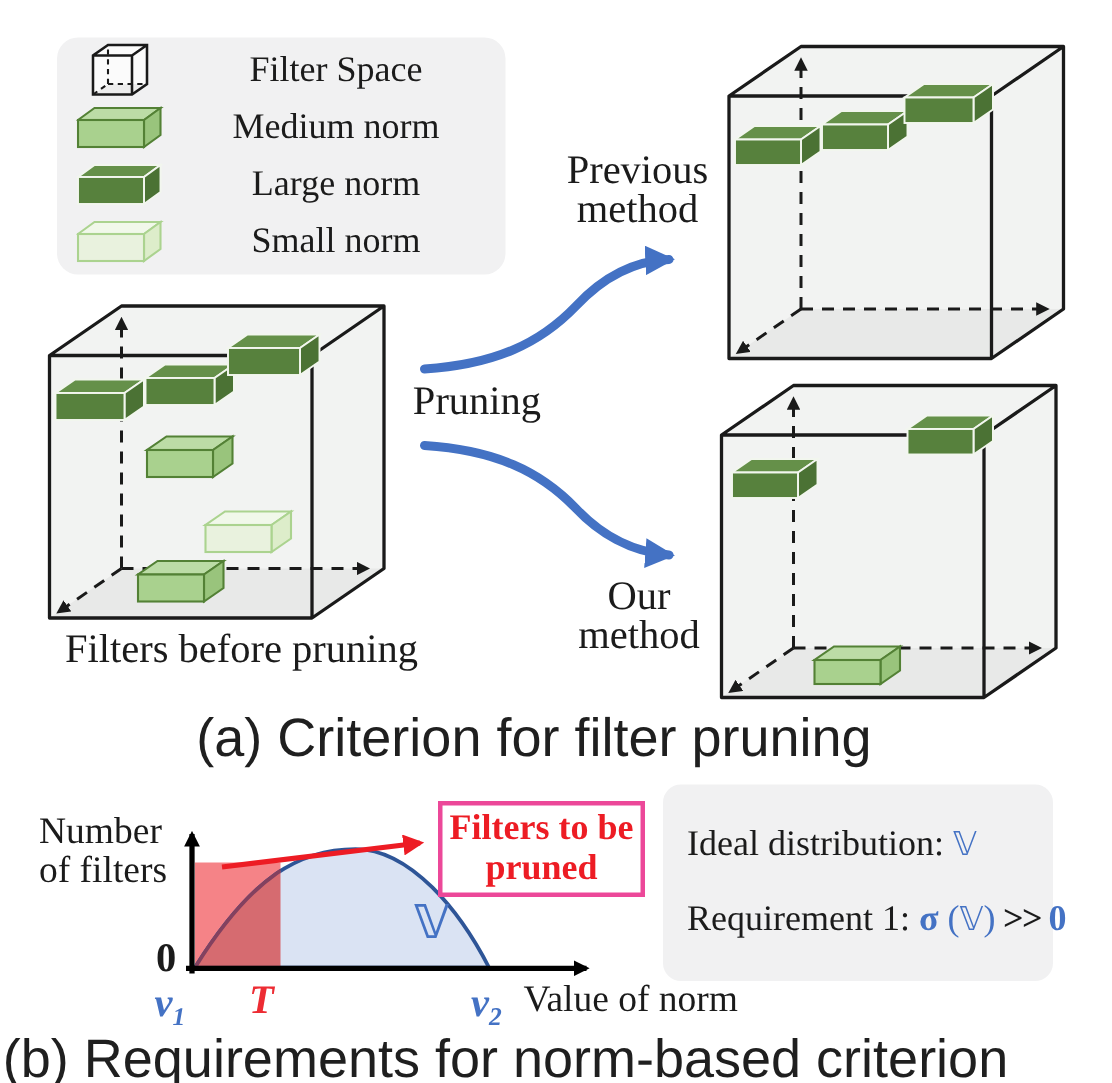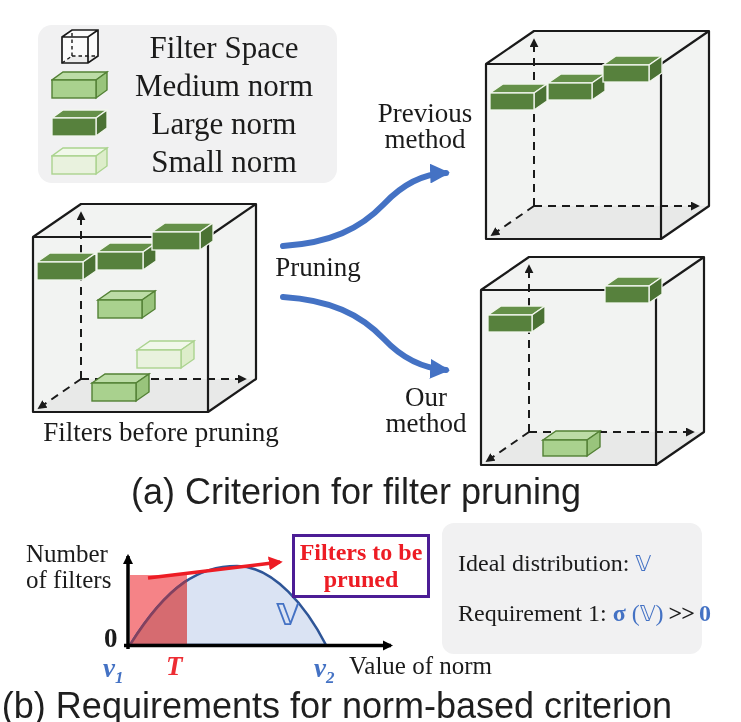--- a/index.html
+++ b/index.html
@@ -9,35 +9,35 @@
   }
   .abs{position:absolute;}
   
   .legend{
     left:38px;top:25px;width:299px;height:158px;background:#f1f1f2;border-radius:14px;
     display:flex;flex-direction:column;justify-content:space-evenly;padding:2px 0;
     box-sizing:border-box;
   }
   .legend-row{display:flex;align-items:center;height:36px;}
   .legend-icon{width:86px;display:flex;justify-content:center;align-items:center;flex:none;}
-  .legend-label{width:200px;text-align:center;font-size:31px;line-height:1;}
+  .legend-label{width:200px;text-align:center;font-size:24px;line-height:1;}
   
   .fig-label{font-size:27px;line-height:26px;text-align:center;}
   .caption{font-family:"Liberation Sans","DejaVu Sans",sans-serif;font-size:36px;color:#1f1f1f;text-align:center;}
   
   text{font-family:"Liberation Serif","DejaVu Serif",serif;fill:#1b1b1b;}
   .t25{font-size:25px;}
   .t27b{font-size:27px;font-weight:bold;}
   .vtick{font-size:27px;font-weight:bold;font-style:italic;fill:#4472c4;}
   .vtick .tsub{font-size:17px;font-weight:bold;}
   .ttick{font-size:27px;font-weight:bold;font-style:italic;fill:#ed2c33;}
   .vds{font-size:31px;font-weight:bold;fill:#4472c4;font-family:"DejaVu Sans",sans-serif;}
   
   .pruned-box{
-    left:292px;top:534px;width:138px;height:64px;background:#ffffff;border:3px solid #4c1d95;
+    left:292px;top:534px;width:138px;height:64px;background:#ffffff;border:3px solid #ec4899;
     box-sizing:border-box;display:flex;flex-direction:column;justify-content:center;align-items:center;
     font-size:24px;font-weight:bold;color:#ed1c24;line-height:27px;
   }
   
   .panel{
     left:442px;top:523px;width:260px;height:131px;background:#f1f1f2;border-radius:12px;
     display:flex;flex-direction:column;justify-content:space-evenly;
     padding:4px 4px 4px 16px;box-sizing:border-box;font-size:24px;white-space:nowrap;
   }
   .blue{color:#4472c4;}

